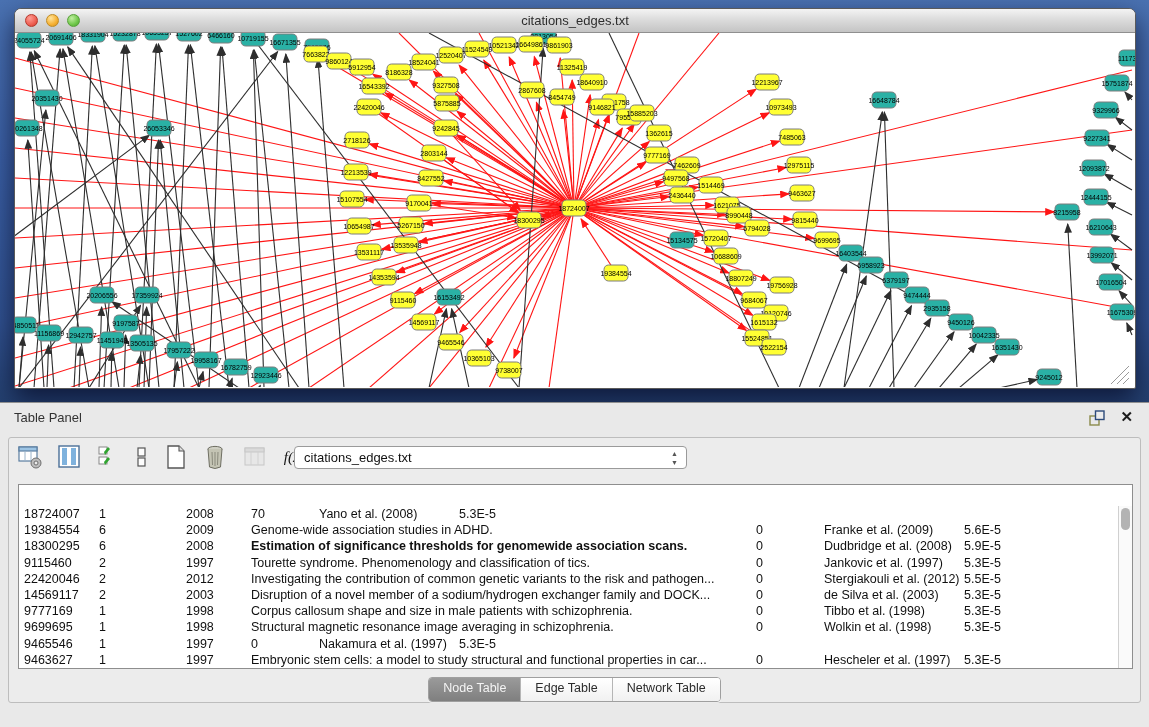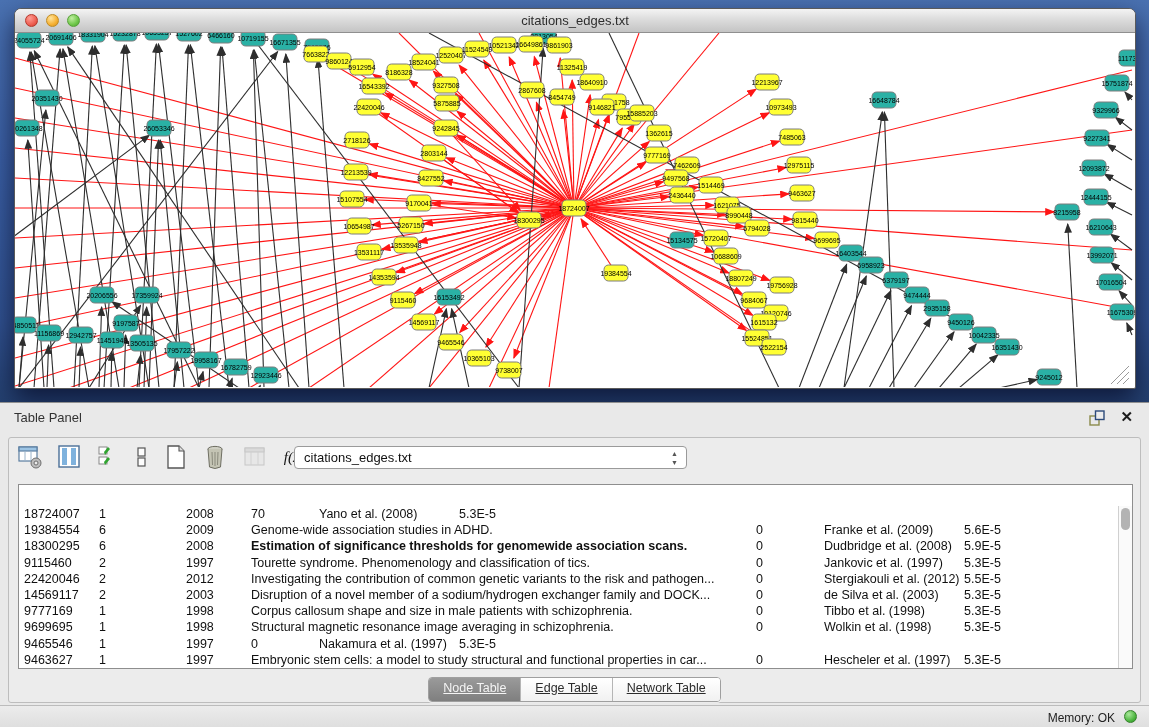--- a/index.html
+++ b/index.html
@@ -55,21 +55,21 @@
   .tr { display:flex; height:16.2px; cursor:pointer; }
   .td { flex:none; font-size:12.5px; color:#101010; line-height:16px; white-space:nowrap; overflow:hidden; padding-left:5px; }
   
   #vscroll { position:absolute; right:0px; top:21px; width:14px; height:162px; background:#fafafa; border-left:1px solid #d0d0d0; cursor:pointer; }
   #vthumb { position:absolute; left:2px; top:2px; width:9px; height:22px; background:#b3b3b3; border-radius:5px; }
 
   
   #tabs { position:absolute; left:0; right:0; top:239px; text-align:center; }
   .seg { display:inline-flex; border:1px solid #9f9f9f; border-radius:4px; overflow:hidden; background:#fdfdfd;
          box-shadow:0 1px 0 rgba(255,255,255,.7); }
-  .seg-tab { padding:3px 14px 6px 14px; font-size:12.5px; color:#2c2c2c; border-right:1px solid #b5b5b5; cursor:pointer; background:linear-gradient(180deg,#ffffff,#f1f1f1);text-decoration:underline; }
+  .seg-tab { padding:3px 14px 6px 14px; font-size:12.5px; color:#2c2c2c; border-right:1px solid #b5b5b5; cursor:pointer; background:linear-gradient(180deg,#ffffff,#f1f1f1); }
   .seg-tab:last-child { border-right:none; }
   .seg-tab.active { background:linear-gradient(180deg,#9a9a9a,#7f7f7f); color:#f4f4f4; }
 
   
   #statusbar { position:absolute; left:0; top:302px; width:1149px; height:23px;
     background:linear-gradient(180deg,#ececec,#dedede); border-top:1px solid #bcbcbc; }
   #mem { position:absolute; right:34px; top:5px; font-size:12px; color:#222; }
   #mem-dot { position:absolute; right:12px; top:4px; width:13px; height:13px; border-radius:50%;
     background:radial-gradient(circle at 35% 30%,#a9e89a,#49b33c 65%,#2f8f26); border:1px solid #35812c; cursor:pointer; }
 </style>
@@ -902,18 +902,14 @@
           </div>
       </div>
 
       <div id="tabs"><div class="seg" id="seg">
             <span class="seg-tab active">Node Table</span>
             <span class="seg-tab">Edge Table</span>
             <span class="seg-tab">Network Table</span>
           </div></div>
     </div>
 
-    <div id="statusbar">
-      <span id="mem">Memory: OK</span>
-      <span id="mem-dot"></span>
-    </div>
   </div>
 </div>
 
 </body></html>

